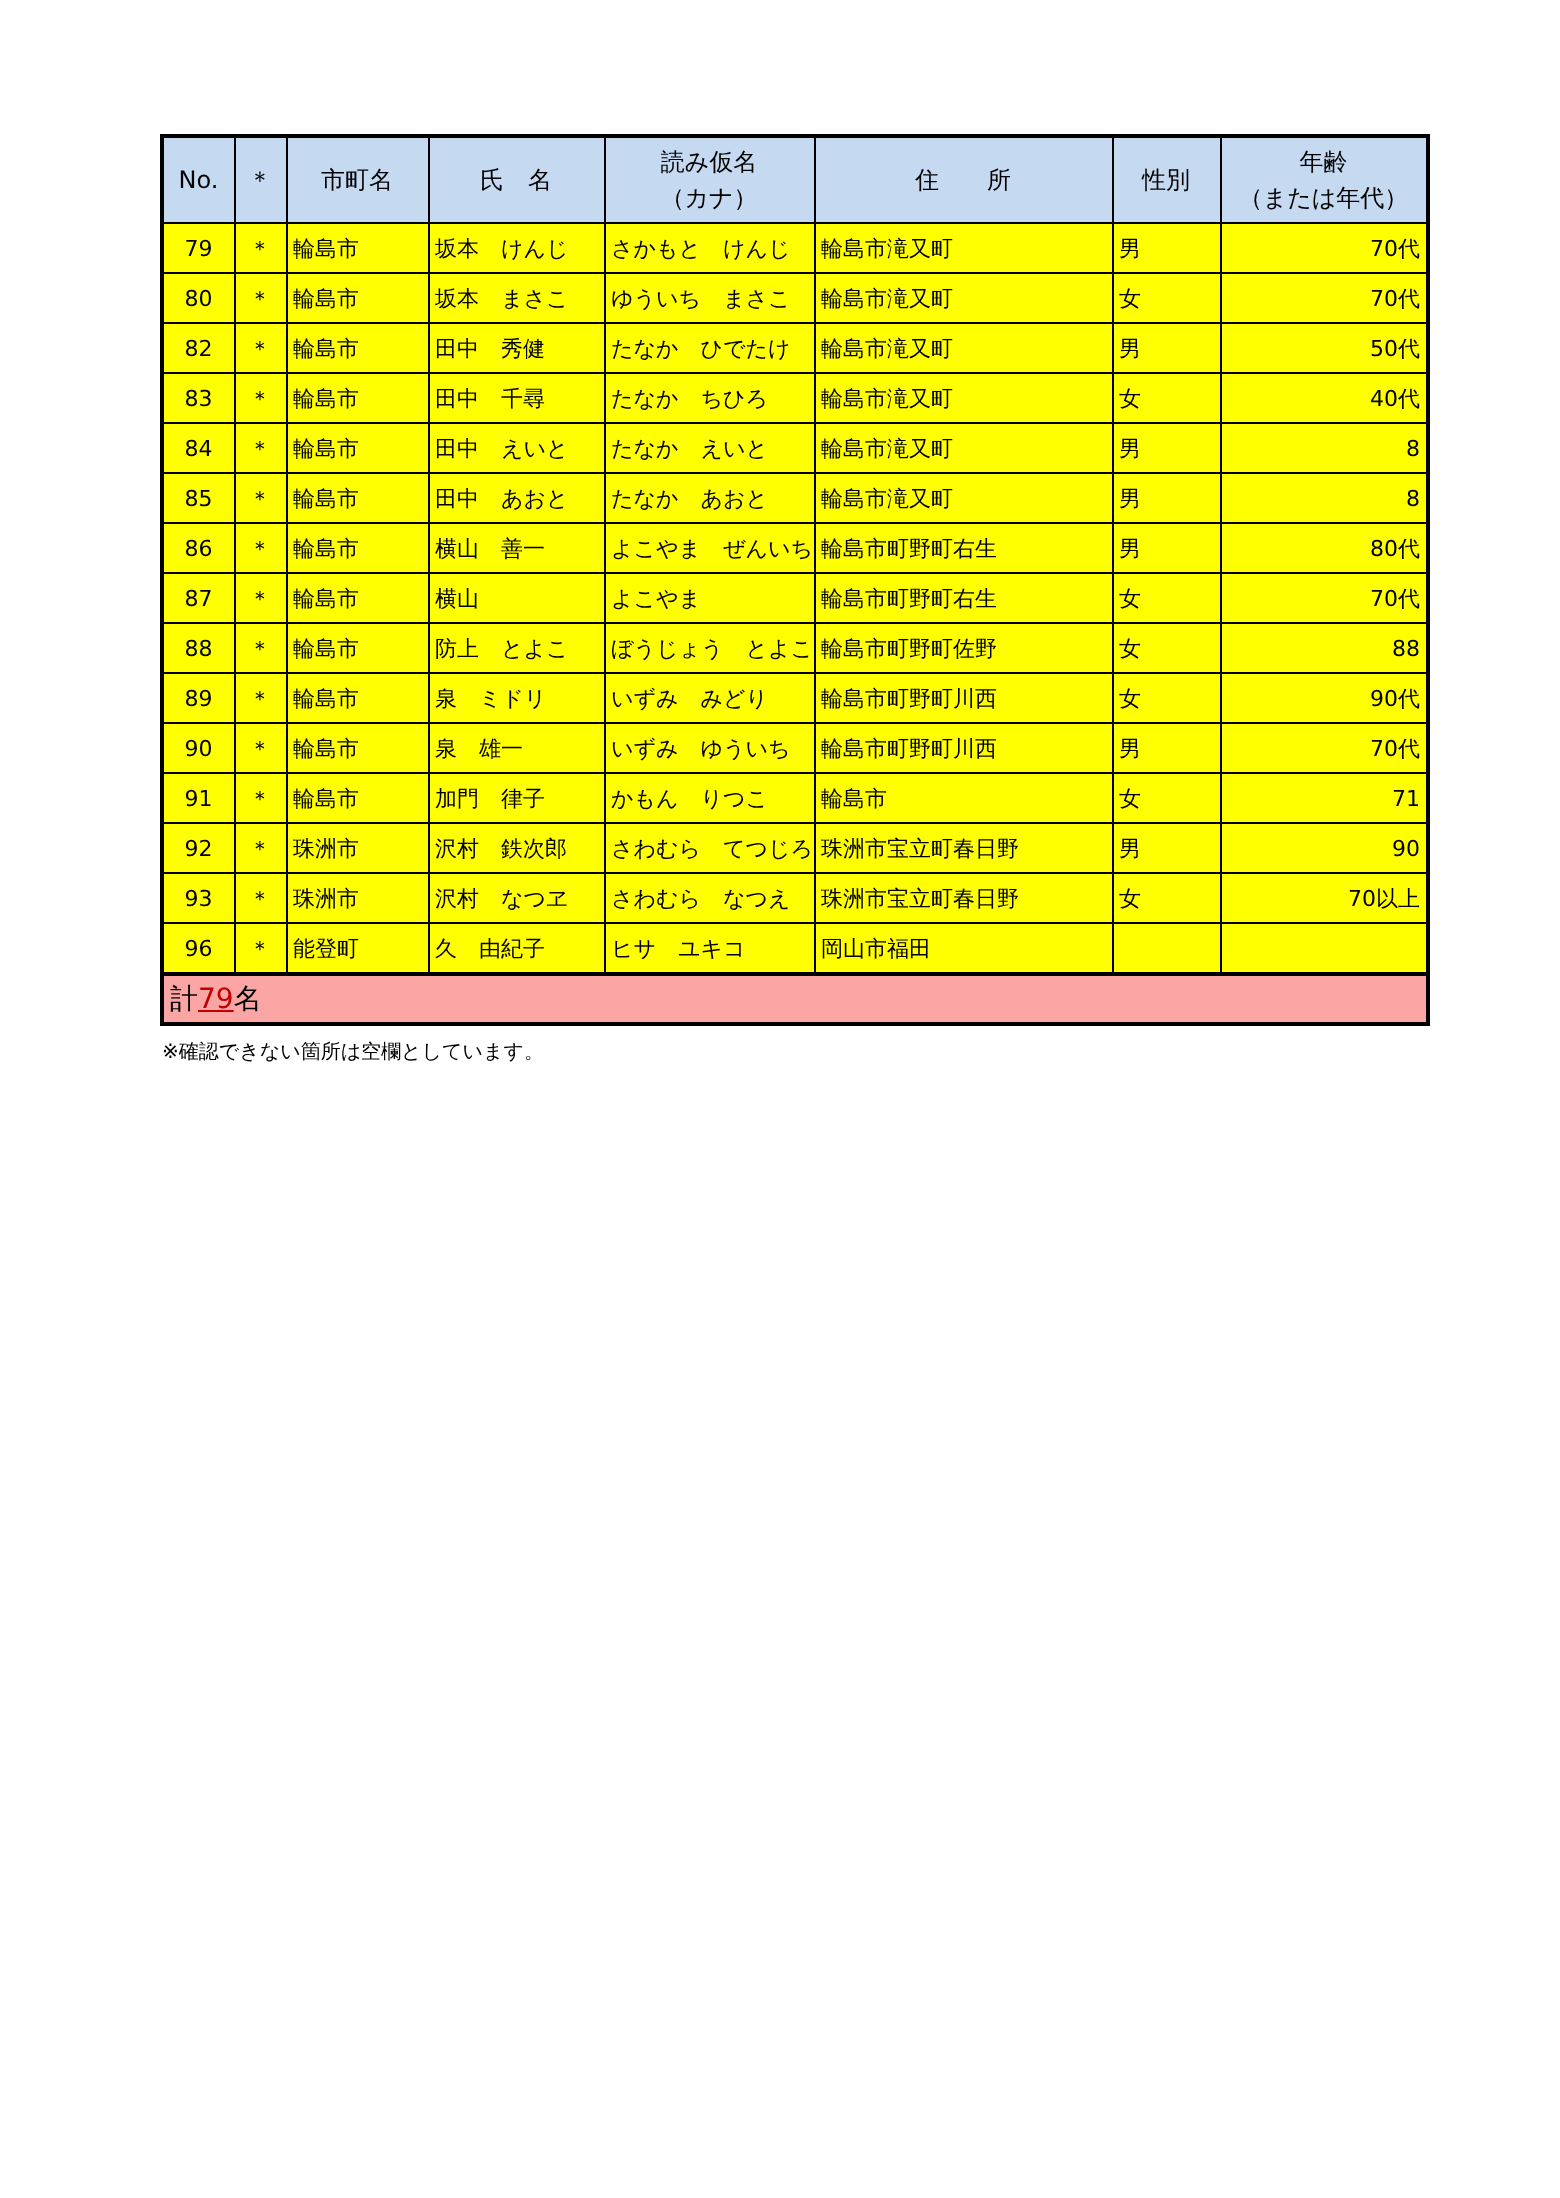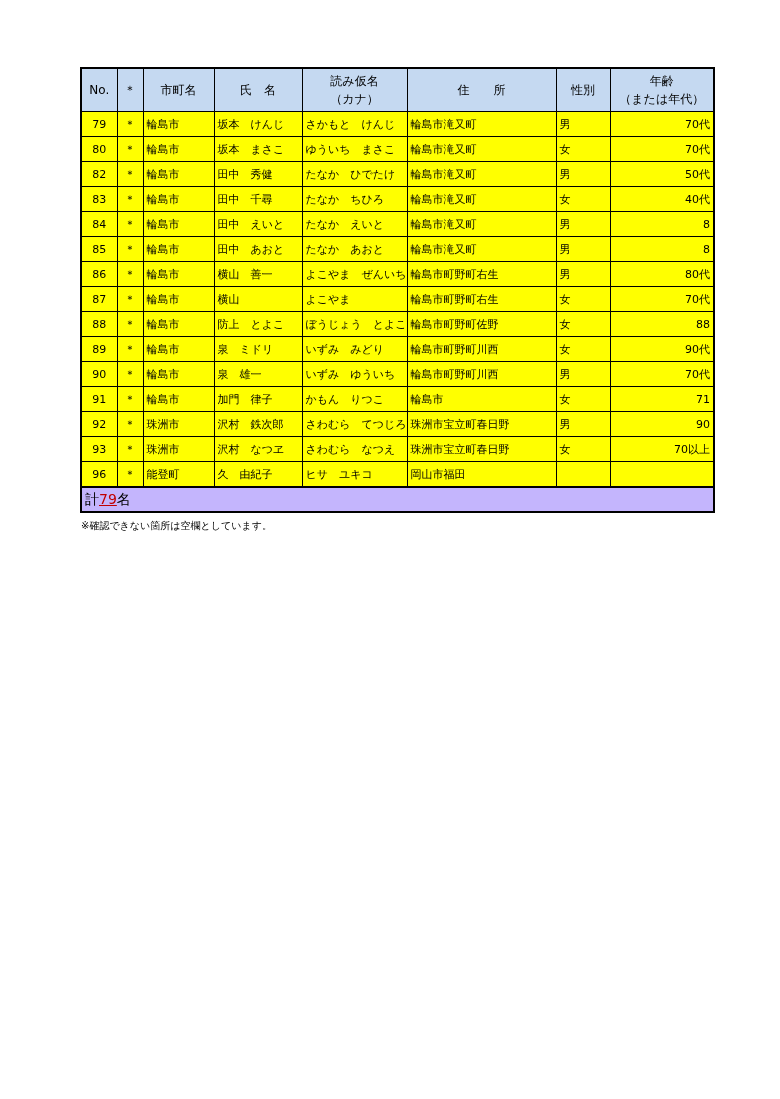--- a/index.html
+++ b/index.html
@@ -9,21 +9,21 @@
   table { border-collapse: collapse; width: 633px; table-layout: fixed; }
   th, td { border: 1px solid #000; font-size: 11px; padding: 0 3px; height: 24px;
            white-space: nowrap; overflow: hidden; }
   thead th { background: #c5d9f1; font-weight: normal; height: 42px; text-align: center;
              font-size: 12px; line-height: 18px; }
   tbody td { background: #ffff00; }
   td.c { text-align: center; }
   td.r { text-align: right; }
   td.l { text-align: left; }
   .outer { border: 2px solid #000; }
-  .total-row td { background: #c4b5fd; height: 23px; font-size: 14px; border-top: 2px solid #000; }
+  .total-row td { background: #fca5a5; height: 23px; font-size: 14px; border-top: 2px solid #000; }
   .total-num { color: #c00000; text-decoration: underline; }
   .note { font-size: 10px; margin-top: 6px; margin-left: 1px; }
 </style>
 </head>
 <body>
 
 <div class="page">
   <table class="outer">
     <colgroup>
       <col style="width:36px">

